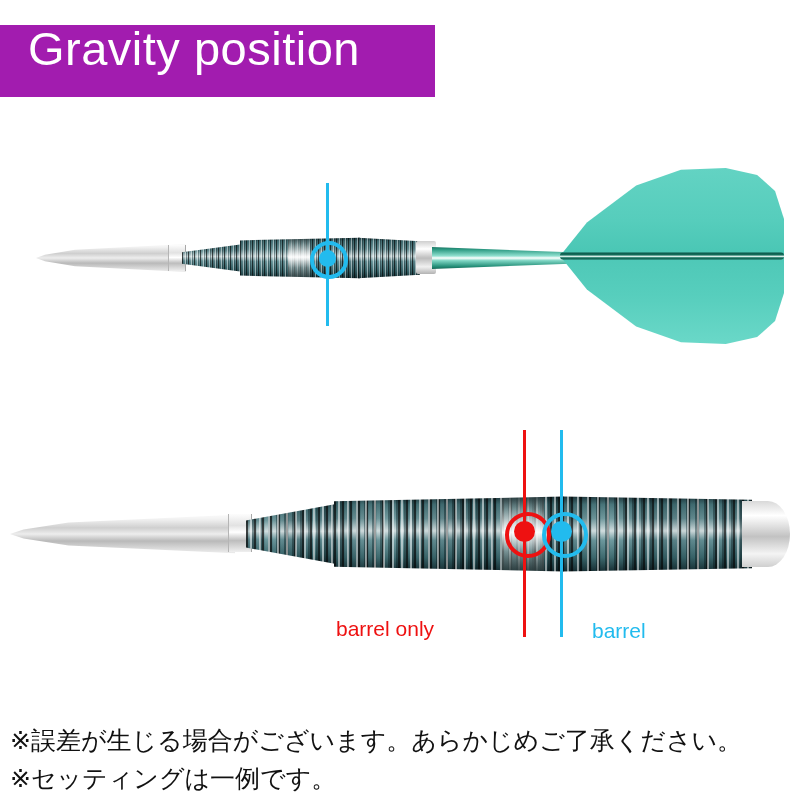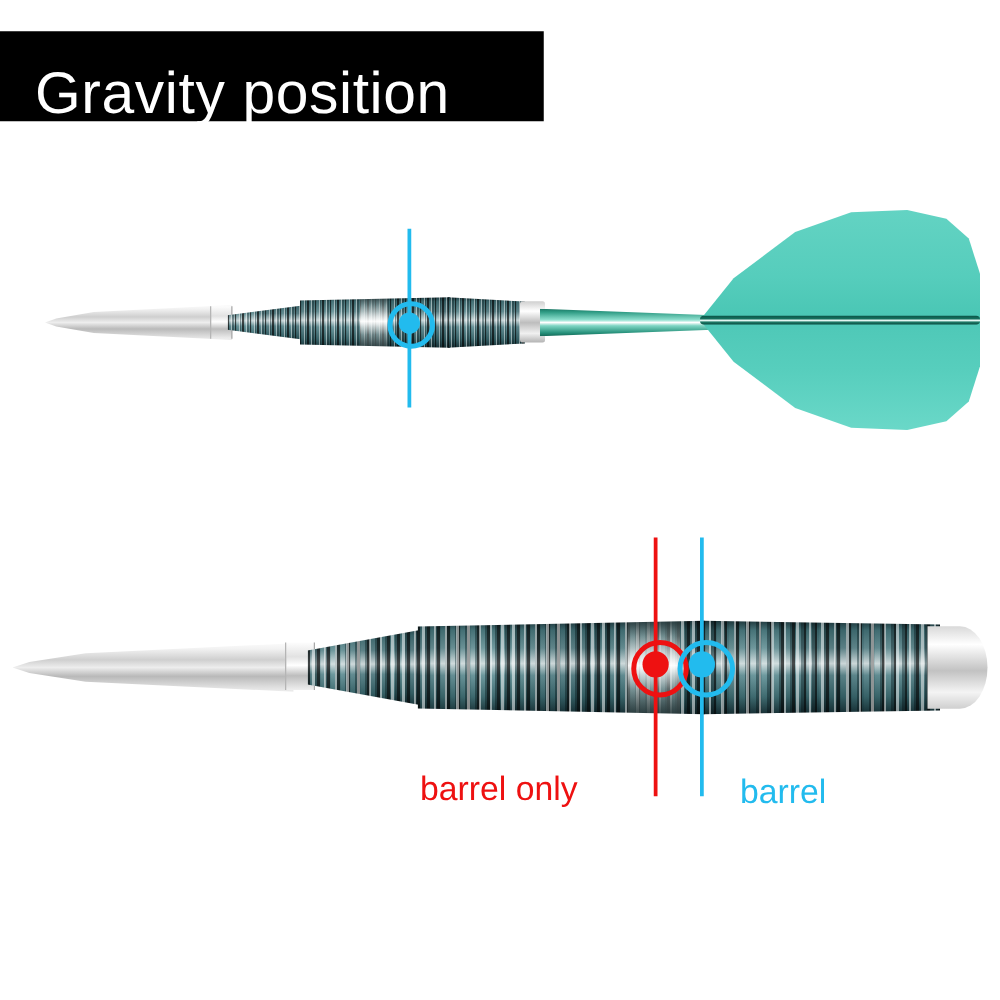--- a/index.html
+++ b/index.html
@@ -6,21 +6,21 @@
   body{
     width:800px;height:800px;background:#ffffff;
     font-family:"Liberation Sans","DejaVu Sans",sans-serif;
     overflow:hidden;position:relative;
   }
   #page{position:absolute;left:0;top:0;width:800px;height:800px;background:#fff;}
 
   
   .title-banner{
     position:absolute;left:0;top:25px;width:435px;height:72px;
-    background:#000000;display:flex;align-items:flex-end;
+    background:#a21caf;display:flex;align-items:flex-start;
   }
   .title-text{
     color:#ffffff;font-size:47px;font-weight:400;letter-spacing:0.5px;
     margin-left:28px;line-height:1;white-space:nowrap;
     font-family:"Liberation Sans","DejaVu Sans",sans-serif;
   }
 
   
   .dart{position:absolute;}
 
@@ -125,21 +125,21 @@
   .marker-line{position:absolute;width:3px;}
   .marker-dot{
     position:absolute;border-radius:50%;
   }
   .marker-ring{
     position:absolute;border-radius:50%;background:transparent;
   }
 
   
   .lbl{
-    position:absolute;font-size:27px;line-height:1;white-space:nowrap;
+    position:absolute;font-size:21px;line-height:1;white-space:nowrap;
     font-family:"Liberation Sans","DejaVu Sans",sans-serif;
   }
 
   
   .notes{
     position:absolute;left:10px;top:722px;width:780px;
     font-family:"DejaVu Sans","Liberation Sans",sans-serif;
     color:#111;font-size:25px;line-height:38px;
   }
   .notes div{white-space:nowrap;}
@@ -265,14 +265,18 @@
     <div class="marker-ring" style="left:505px;top:112px;width:38px;height:38px;border:4px solid #ee1111;"></div>
     <div class="marker-dot" style="left:514px;top:121px;width:21px;height:21px;background:#ee1111;"></div>
 
     <div class="marker-ring" style="left:542px;top:112px;width:38px;height:38px;border:4px solid #22bbee;"></div>
     <div class="marker-dot" style="left:551px;top:121px;width:21px;height:21px;background:#22bbee;"></div>
   </div>
 
   <div class="lbl" style="left:336px;top:618px;color:#ee1111;">barrel only</div>
   <div class="lbl" style="left:592px;top:620px;color:#22bbee;">barrel</div>
 
+  <div class="notes">
+    <div>※誤差が生じる場合がございます。あらかじめご了承ください。</div>
+    <div>※セッティングは一例です。</div>
+  </div>
 
 </div>
 
 </body></html>

